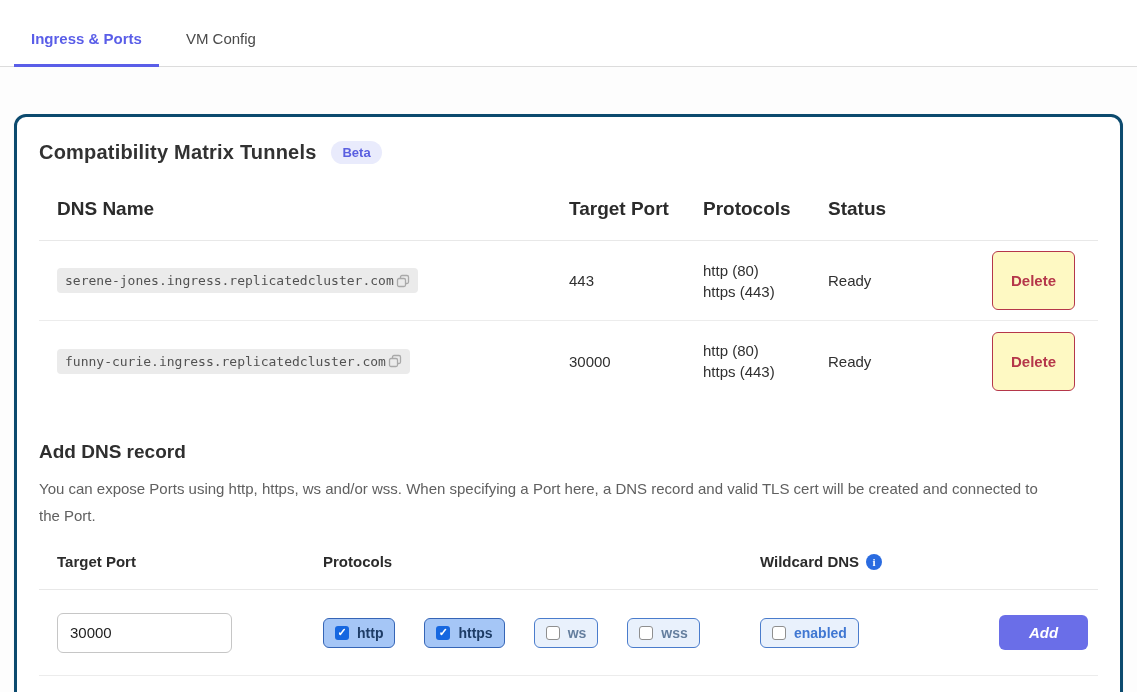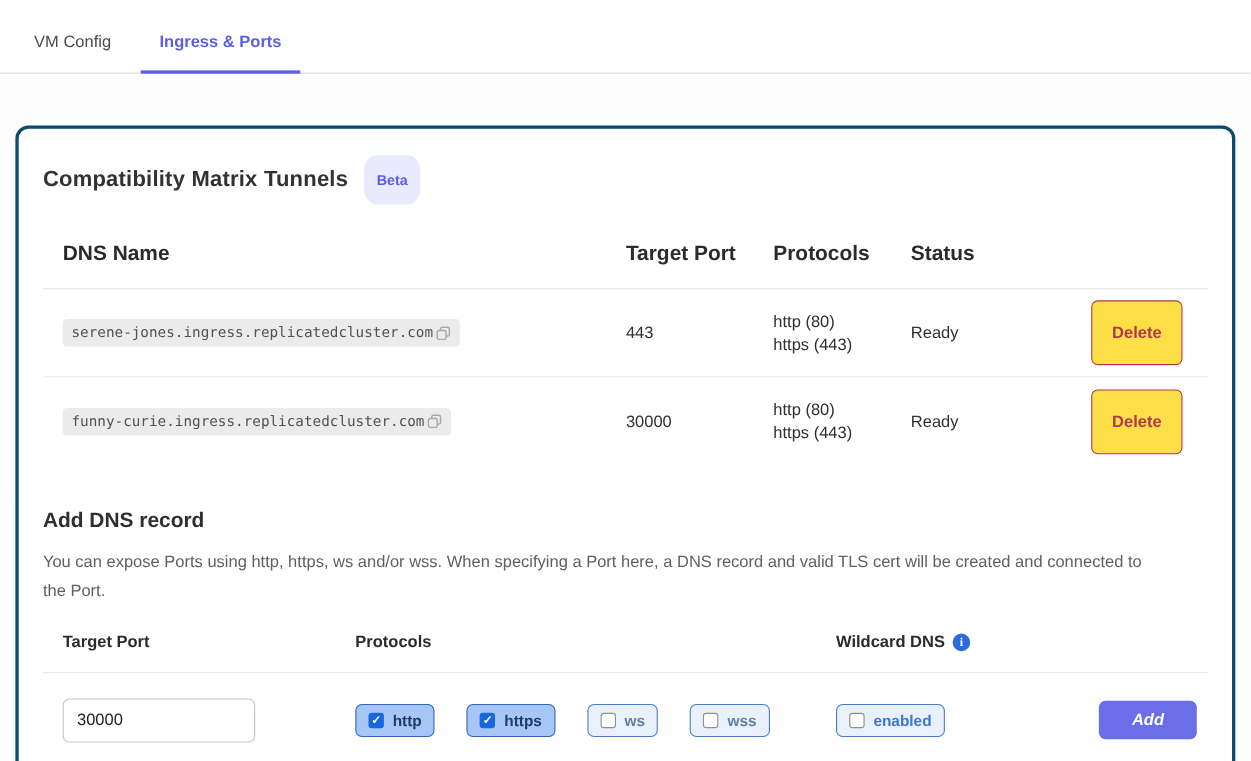--- a/index.html
+++ b/index.html
@@ -8,35 +8,35 @@
   
   .tabbar { display:flex; align-items:flex-end; gap:10px; padding:0 0 0 14px; border-bottom:1px solid #dcdcdc; background:#fff; }
   .tab { padding:30px 17px 17px; font-size:15px; color:#4a4a4a; cursor:pointer; border-bottom:3px solid transparent; margin-bottom:-1px; }
   .tab.active { color:#5a5ee8; font-weight:700; border-bottom-color:#5a5ee8; }
 
   
   .card { margin:47px 14px 0; background:#fff; border:3px solid #0c4a6e; border-radius:12px; box-shadow:0 1px 3px rgba(0,0,0,0.05); padding:24px 22px 26px; }
 
   .title-row { display:flex; align-items:center; gap:15px; padding-left:0; }
   .card-title { font-size:20px; font-weight:700; color:#323232; letter-spacing:.2px; }
-  .badge { background:#e9ebfc; color:#5a5fe0; font-size:13px; font-weight:700; padding:15px 11px; border-radius:13px; }
+  .badge { background:#e9ebfc; color:#5a5fe0; font-size:13px; font-weight:700; padding:4px 11px; border-radius:13px; }
 
   
   .tbl { margin-top:18px; }
   .tbl-head, .tbl-row { display:grid; grid-template-columns:512px 134px 125px 140px 1fr; align-items:center; padding-left:18px; }
   .tbl-head { padding-top:16px; padding-bottom:20px; border-bottom:1px solid #e8e8e8; }
   .th { font-size:19px; font-weight:700; color:#2b2b2b; }
   .tbl-row { height:80px; border-bottom:1px solid #ececec; }
   .tbl-row:last-child { border-bottom:none; }
   .cell { font-size:15px; color:#303030; }
   .proto-cell div { line-height:21px; }
   .dns-chip { display:inline-flex; align-items:center; gap:2px; background:#ebebeb; border-radius:4px; padding:5px 8px; font-family:"DejaVu Sans Mono", monospace; font-size:13px; color:#525252; }
   .copy-icon { display:inline-block; line-height:0; cursor:pointer; }
   .action-cell { justify-self:end; padding-right:23px; }
-  .btn-delete { background:#fde047; border:1px solid #b5374a; color:#b5374a; font-size:15px; font-weight:700; padding:20px 18px; border-radius:6px; cursor:pointer; font-family:"Liberation Sans", sans-serif; }
+  .btn-delete { background:#fef9c3; border:1px solid #b5374a; color:#b5374a; font-size:15px; font-weight:700; padding:20px 18px; border-radius:6px; cursor:pointer; font-family:"Liberation Sans", sans-serif; }
 
   
   .add-heading { margin-top:40px; font-size:19px; font-weight:700; color:#2f2f2f; padding-left:0; }
   .add-desc { margin-top:12px; font-size:15px; line-height:27px; color:#606060; max-width:1020px; }
 
   .form-head, .form-row { display:grid; grid-template-columns:266px 437px 239px 1fr; align-items:center; padding-left:18px; }
   .form-head { margin-top:24px; padding-bottom:19px; border-bottom:1px solid #e8e8e8; }
   .fh { font-size:15px; font-weight:700; color:#2b2b2b; display:flex; align-items:center; gap:7px; }
   .info-icon { width:16px; height:16px; border-radius:50%; background:#2a6be0; color:#fff; font-size:11px; font-weight:700; display:inline-flex; align-items:center; justify-content:center; font-family:"Liberation Serif", serif; cursor:pointer; }
   .form-row { height:86px; border-bottom:1px solid #ececec; }
@@ -52,22 +52,22 @@
   .cb.on { background:#1667e0; color:#fff; font-size:11px; font-weight:700; }
   .cb.off { background:#fff; border:1.5px solid #8f8f8f; }
 
   .add-cell { justify-self:end; padding-right:23px; }
   .btn-add { background:#6a6ee8; border:none; color:#fff; font-size:15px; font-weight:700; padding:9px 30px; border-radius:6px; cursor:pointer; font-family:"Liberation Sans", sans-serif;font-style:italic; }
 </style>
 </head>
 <body>
 
 <div class="tabbar">
+  <div class="tab active">Ingress &amp; Ports</div>
   <div class="tab">VM Config</div>
-  <div class="tab active">Ingress &amp; Ports</div>
 </div>
 
 <div class="card">
 
   <div class="title-row">
     <div class="card-title">Compatibility Matrix Tunnels</div>
     <div class="badge">Beta</div>
   </div>
 
   <div class="tbl">

